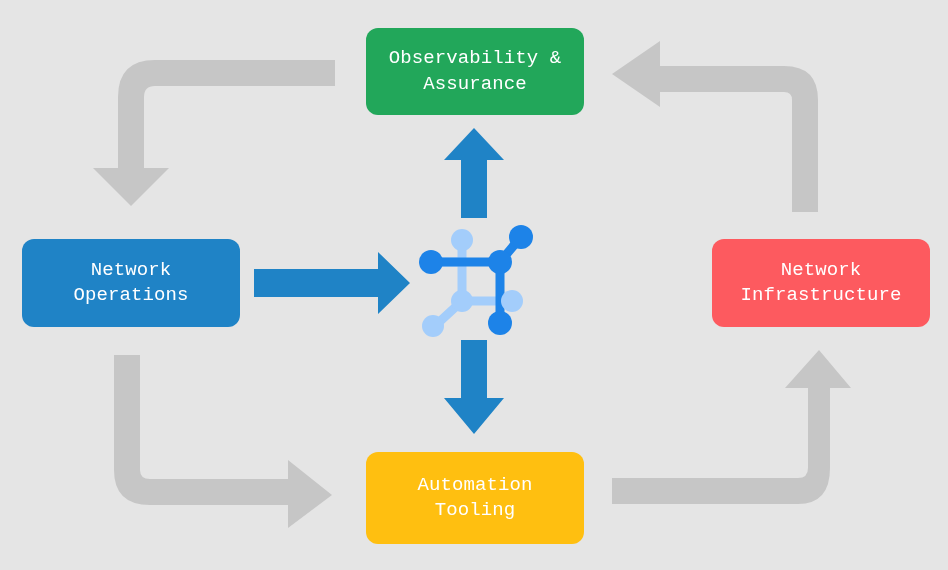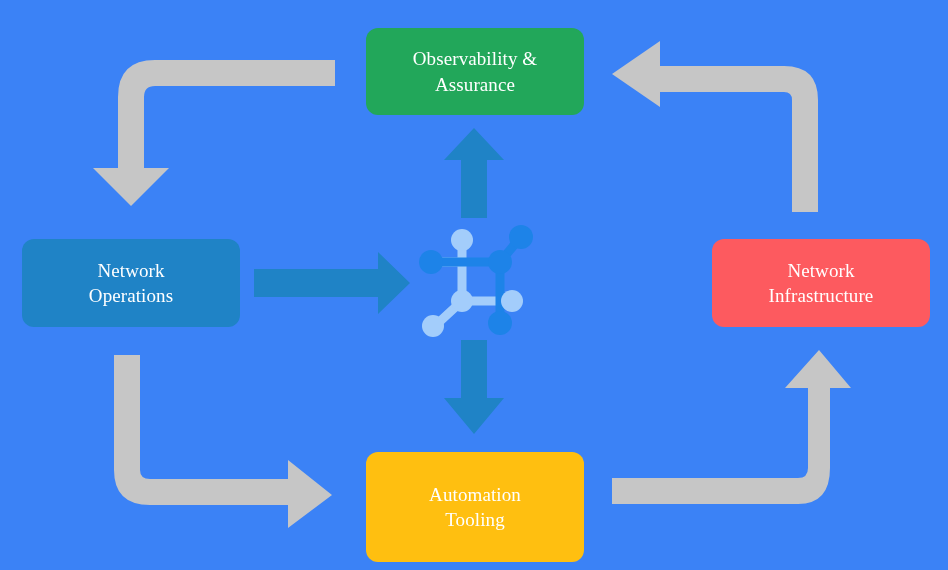--- a/index.html
+++ b/index.html
@@ -4,23 +4,23 @@
 <style>
   html, body {
     margin: 0;
     padding: 0;
     background: #000000;
   }
   #canvas {
     position: relative;
     width: 948px;
     height: 570px;
-    background: #3b82f6;
+    background: #e5e5e5;
     overflow: hidden;
-    font-family: Liberation Serif, serif;
+    font-family: Liberation Mono, monospace;
   }
   .node-box {
     position: absolute;
     border-radius: 12px;
     display: flex;
     align-items: center;
     justify-content: center;
     text-align: center;
     color: #ffffff;
     font-size: 19px;
@@ -41,21 +41,21 @@
   }
   #box-network-operations {
     left: 22px; top: 239px; width: 218px; height: 88px;
     background: #1f83c6;
   }
   #box-network-infrastructure {
     left: 712px; top: 239px; width: 218px; height: 88px;
     background: #fd5a5f;
   }
   #box-automation-tooling {
-    left: 366px; top: 452px; width: 218px; height: 110px;
+    left: 366px; top: 452px; width: 218px; height: 92px;
     background: #ffbf10;
   }
   .svg-layer {
     position: absolute;
     left: 0; top: 0;
     width: 948px;
     height: 570px;
     pointer-events: none;
   }
   .svg-layer > * { pointer-events: auto; }

